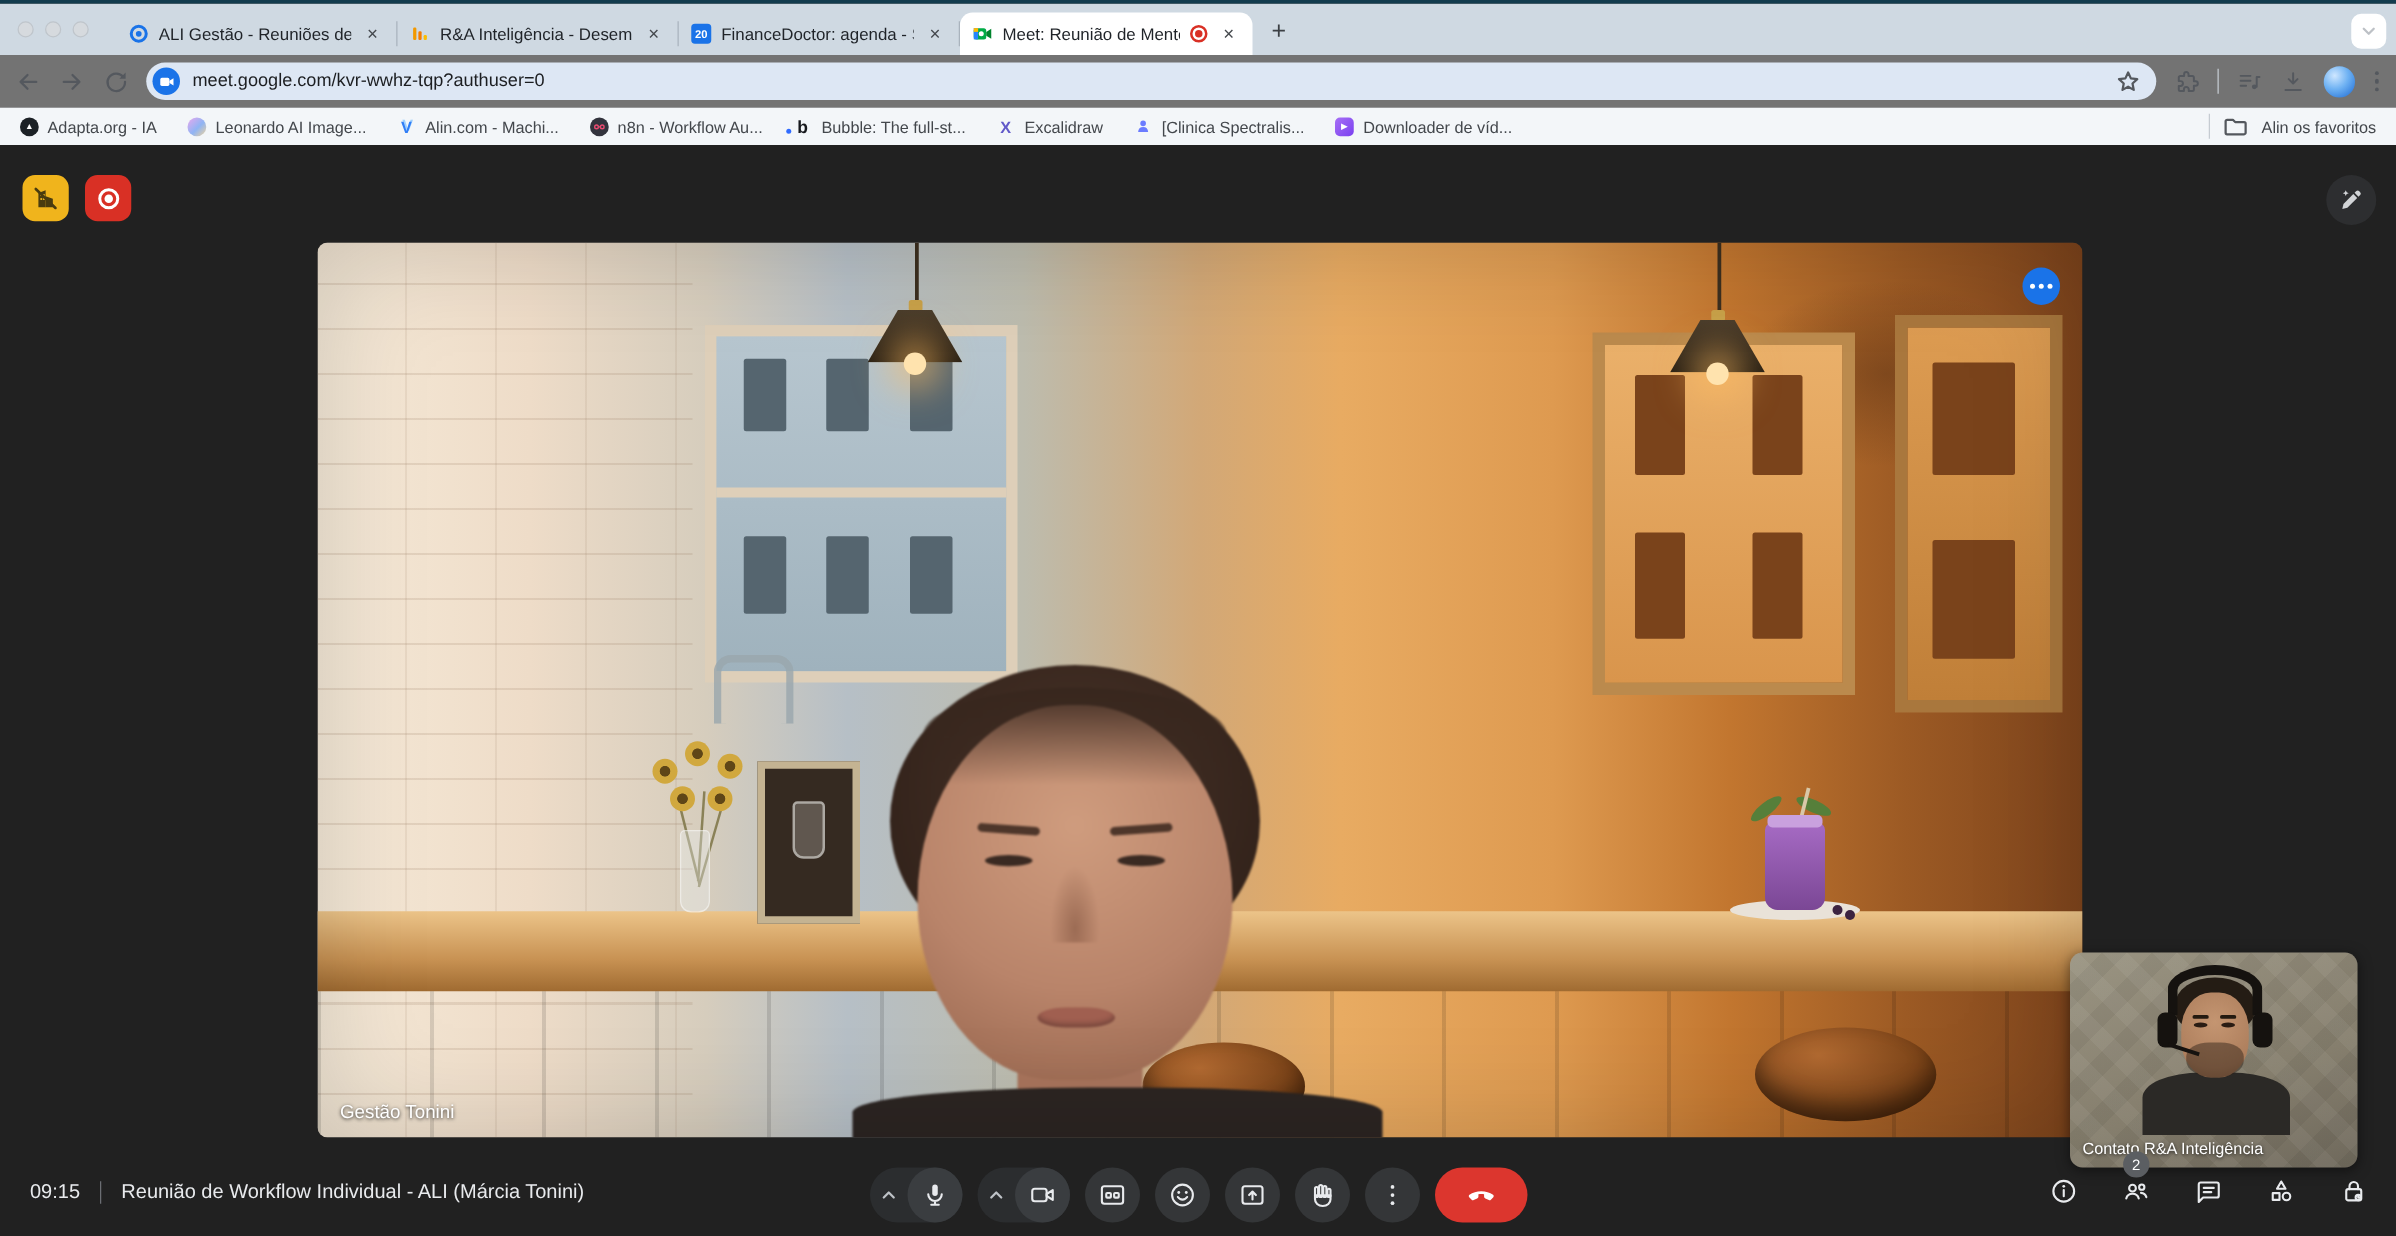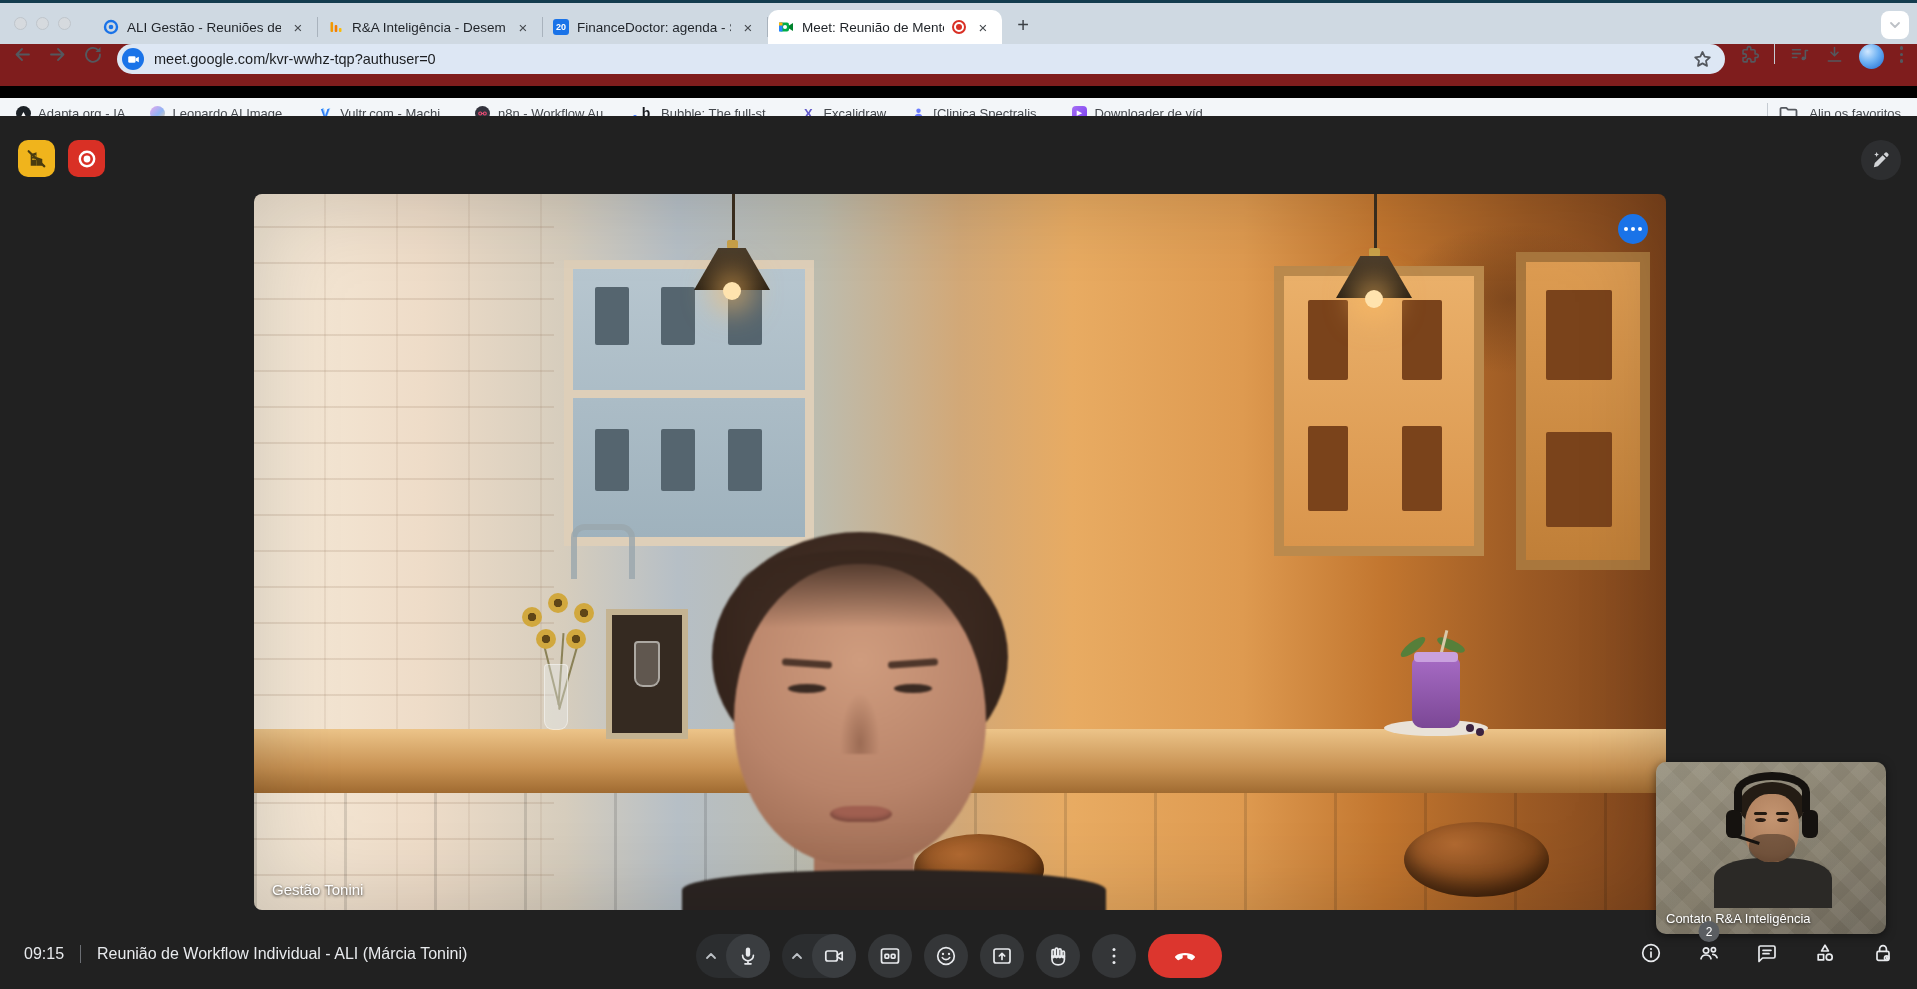--- a/index.html
+++ b/index.html
@@ -22,37 +22,37 @@
   .favicon{width:16px;height:16px;flex:0 0 16px;display:flex;align-items:center;justify-content:center;}
   .cal-ic{width:16px;height:16px;border-radius:3px;background:#1a73e8;color:#fff;font-size:9px;font-weight:bold;
           display:flex;align-items:center;justify-content:center;}
   .rec-dot{width:14px;height:14px;border-radius:50%;border:2px solid #d93025;display:flex;align-items:center;justify-content:center;}
   .rec-dot i{width:6px;height:6px;border-radius:50%;background:#d93025;}
   .newtab{width:30px;height:30px;margin:0 0 4px 6px;border-radius:50%;display:flex;align-items:center;justify-content:center;
           font-size:20px;color:#3c4045;}
   .tabsearch{position:absolute;right:8px;bottom:5px;width:28px;height:28px;background:#fff;border-radius:8px;
              display:flex;align-items:center;justify-content:center;}
   
-  .toolbar{position:absolute;left:0;top:44px;right:0;height:42px;background:#7f1d1d;
-           display:flex;padding:0 12px;gap:14px;}
+  .toolbar{position:absolute;left:0;top:44px;right:0;height:42px;background:#737373;
+           display:flex;align-items:center;padding:0 12px;gap:14px;}
   .urlbar{flex:1;height:30px;background:#dde7f4;border-radius:16px;display:flex;align-items:center;
           gap:10px;padding:0 12px 0 5px;}
   .site-ic{width:22px;height:22px;border-radius:50%;background:#1a73e8;display:flex;align-items:center;justify-content:center;}
   .url-text{flex:1;font-size:14.5px;color:#1c1e21;}
   .tbsep{width:1px;height:20px;background:#c5cbd2;}
   .avatar{width:25px;height:25px;border-radius:50%;
           background:radial-gradient(circle at 35% 30%,#cfe7ff 0%,#6fb2f3 45%,#1967d2 100%);}
   svg.tic{width:21px;height:21px;}
   svg.tic *{stroke:#54585e;stroke-width:1.8;fill:none;stroke-linecap:round;stroke-linejoin:round;}
   svg.tic .f{fill:#54585e;stroke:none;}
   .kebab{display:flex;flex-direction:column;gap:3px;padding:2px;}
   .kebab i{width:3.5px;height:3.5px;border-radius:50%;background:#54585e;}
   
   .bookmarks{position:absolute;left:0;top:86px;right:0;height:30px;background:#f3f6f9;
-             display:flex;align-items:center;gap:24px;padding:0 16px;font-size:13px;color:#43474c;margin-top:12px;}
+             display:flex;align-items:center;gap:24px;padding:0 16px;font-size:13px;color:#43474c;}
   .bm{display:flex;align-items:center;gap:7px;white-space:nowrap;}
   .bmic{width:16px;height:16px;display:flex;align-items:center;justify-content:center;position:relative;}
   .ic-adapta{width:15px;height:15px;border-radius:50%;background:#1c2126;color:#fff;font-size:7px;
              display:flex;align-items:center;justify-content:center;}
   .ic-leo{width:15px;height:15px;border-radius:50%;background:linear-gradient(135deg,#e9a8ee 0%,#8fb4f4 55%,#f2d49b 100%);}
   .ic-vultr{font-weight:bold;font-size:13px;color:#2f7df6;text-shadow:1px -1px 0 #9ed0ff;}
   .ic-n8n{width:15px;height:15px;border-radius:50%;background:#32333d;display:flex;align-items:center;justify-content:center;}
   .ic-bubble{font-weight:bold;font-size:14px;color:#16181d;position:relative;}
   .ic-bubble i{position:absolute;left:-5px;bottom:2px;width:4px;height:4px;border-radius:50%;background:#2f6bff;}
   .ic-excal{font-weight:bold;font-size:13px;color:#6159c9;}
@@ -315,21 +315,21 @@
       <span>Adapta.org - IA</span>
     </div>
     <div class="bm">
       <span class="bmic">
           <span class="ic-leo"></span>
         </span>
       <span>Leonardo AI Image...</span>
     </div>
     <div class="bm">
       <span class="bmic ic-vultr">V</span>
-      <span>Vultr.com - Machi...</span>
+      <span>Alin.com - Machi...</span>
     </div>
     <div class="bm">
       <span class="bmic">
         <span class="ic-n8n">
           <svg width="11" height="11" viewBox="0 0 12 12">
               <circle cx="3.5" cy="6" r="1.6" fill="none" stroke="#ea4b71" stroke-width="1.2"></circle>
               <circle cx="8.5" cy="6" r="1.6" fill="none" stroke="#ea4b71" stroke-width="1.2"></circle>
               <path d="M5.1 6h1.8" stroke="#ea4b71" stroke-width="1.2"></path>
             </svg>
         </span>

